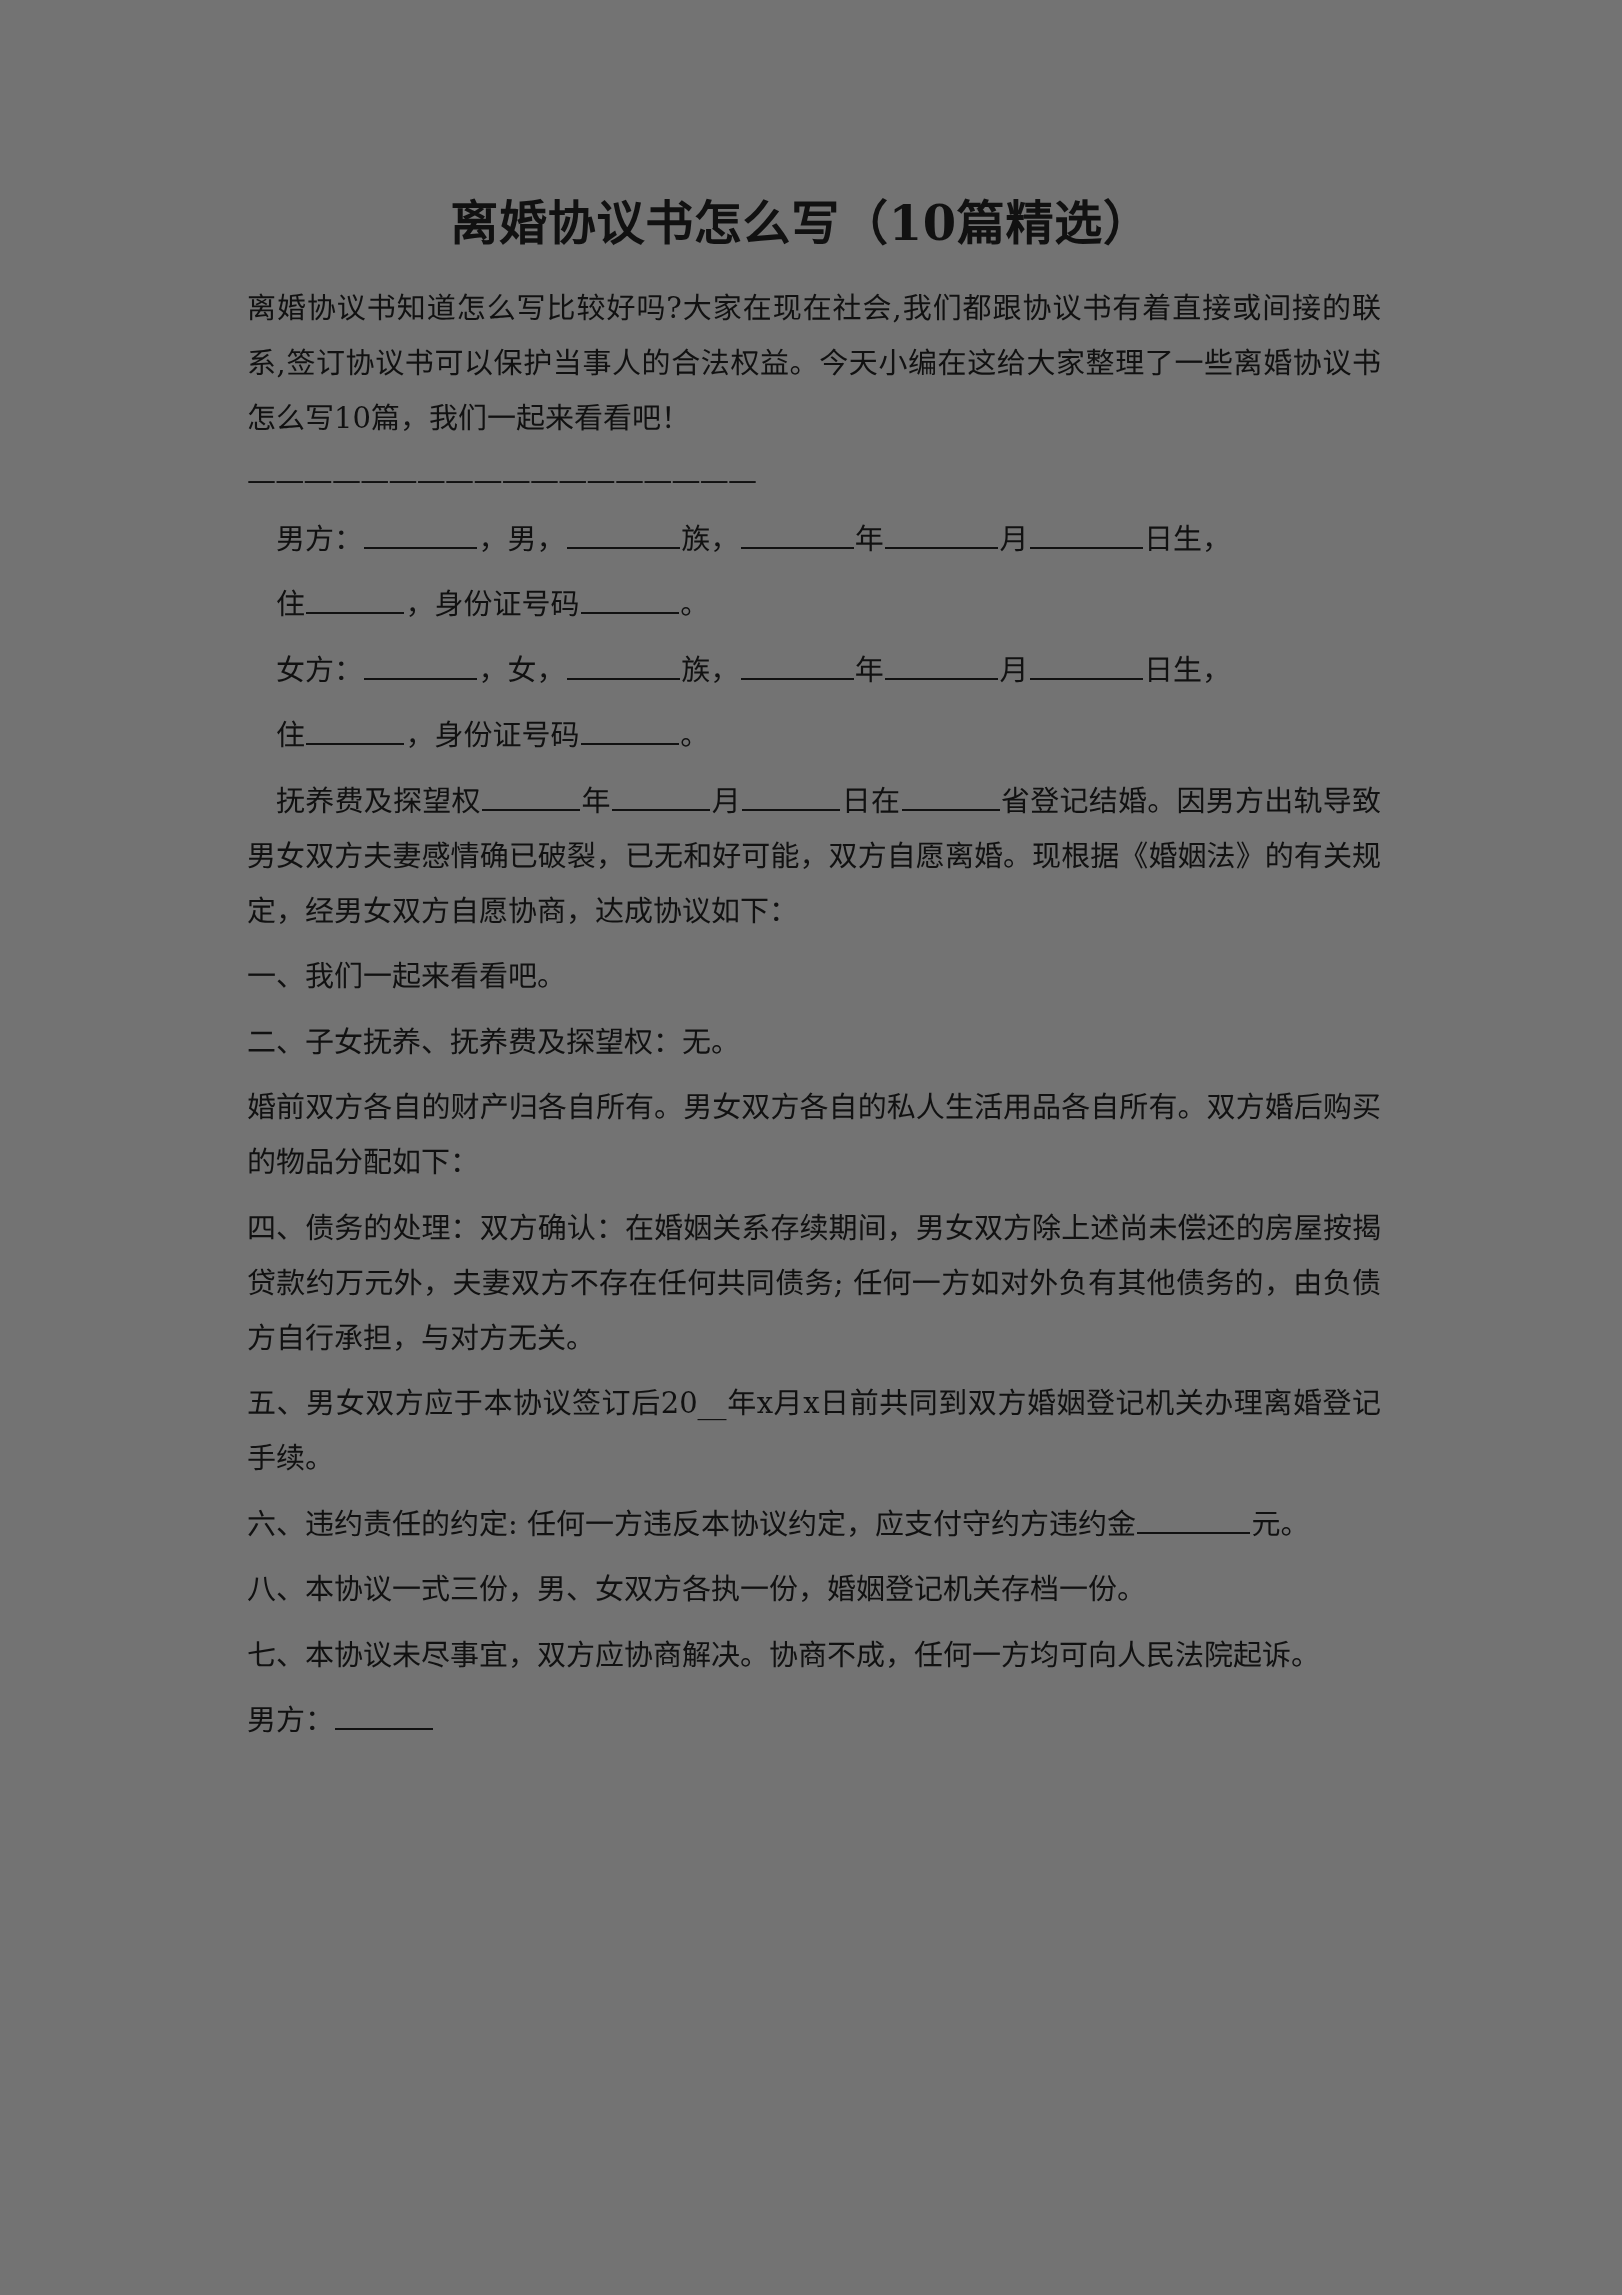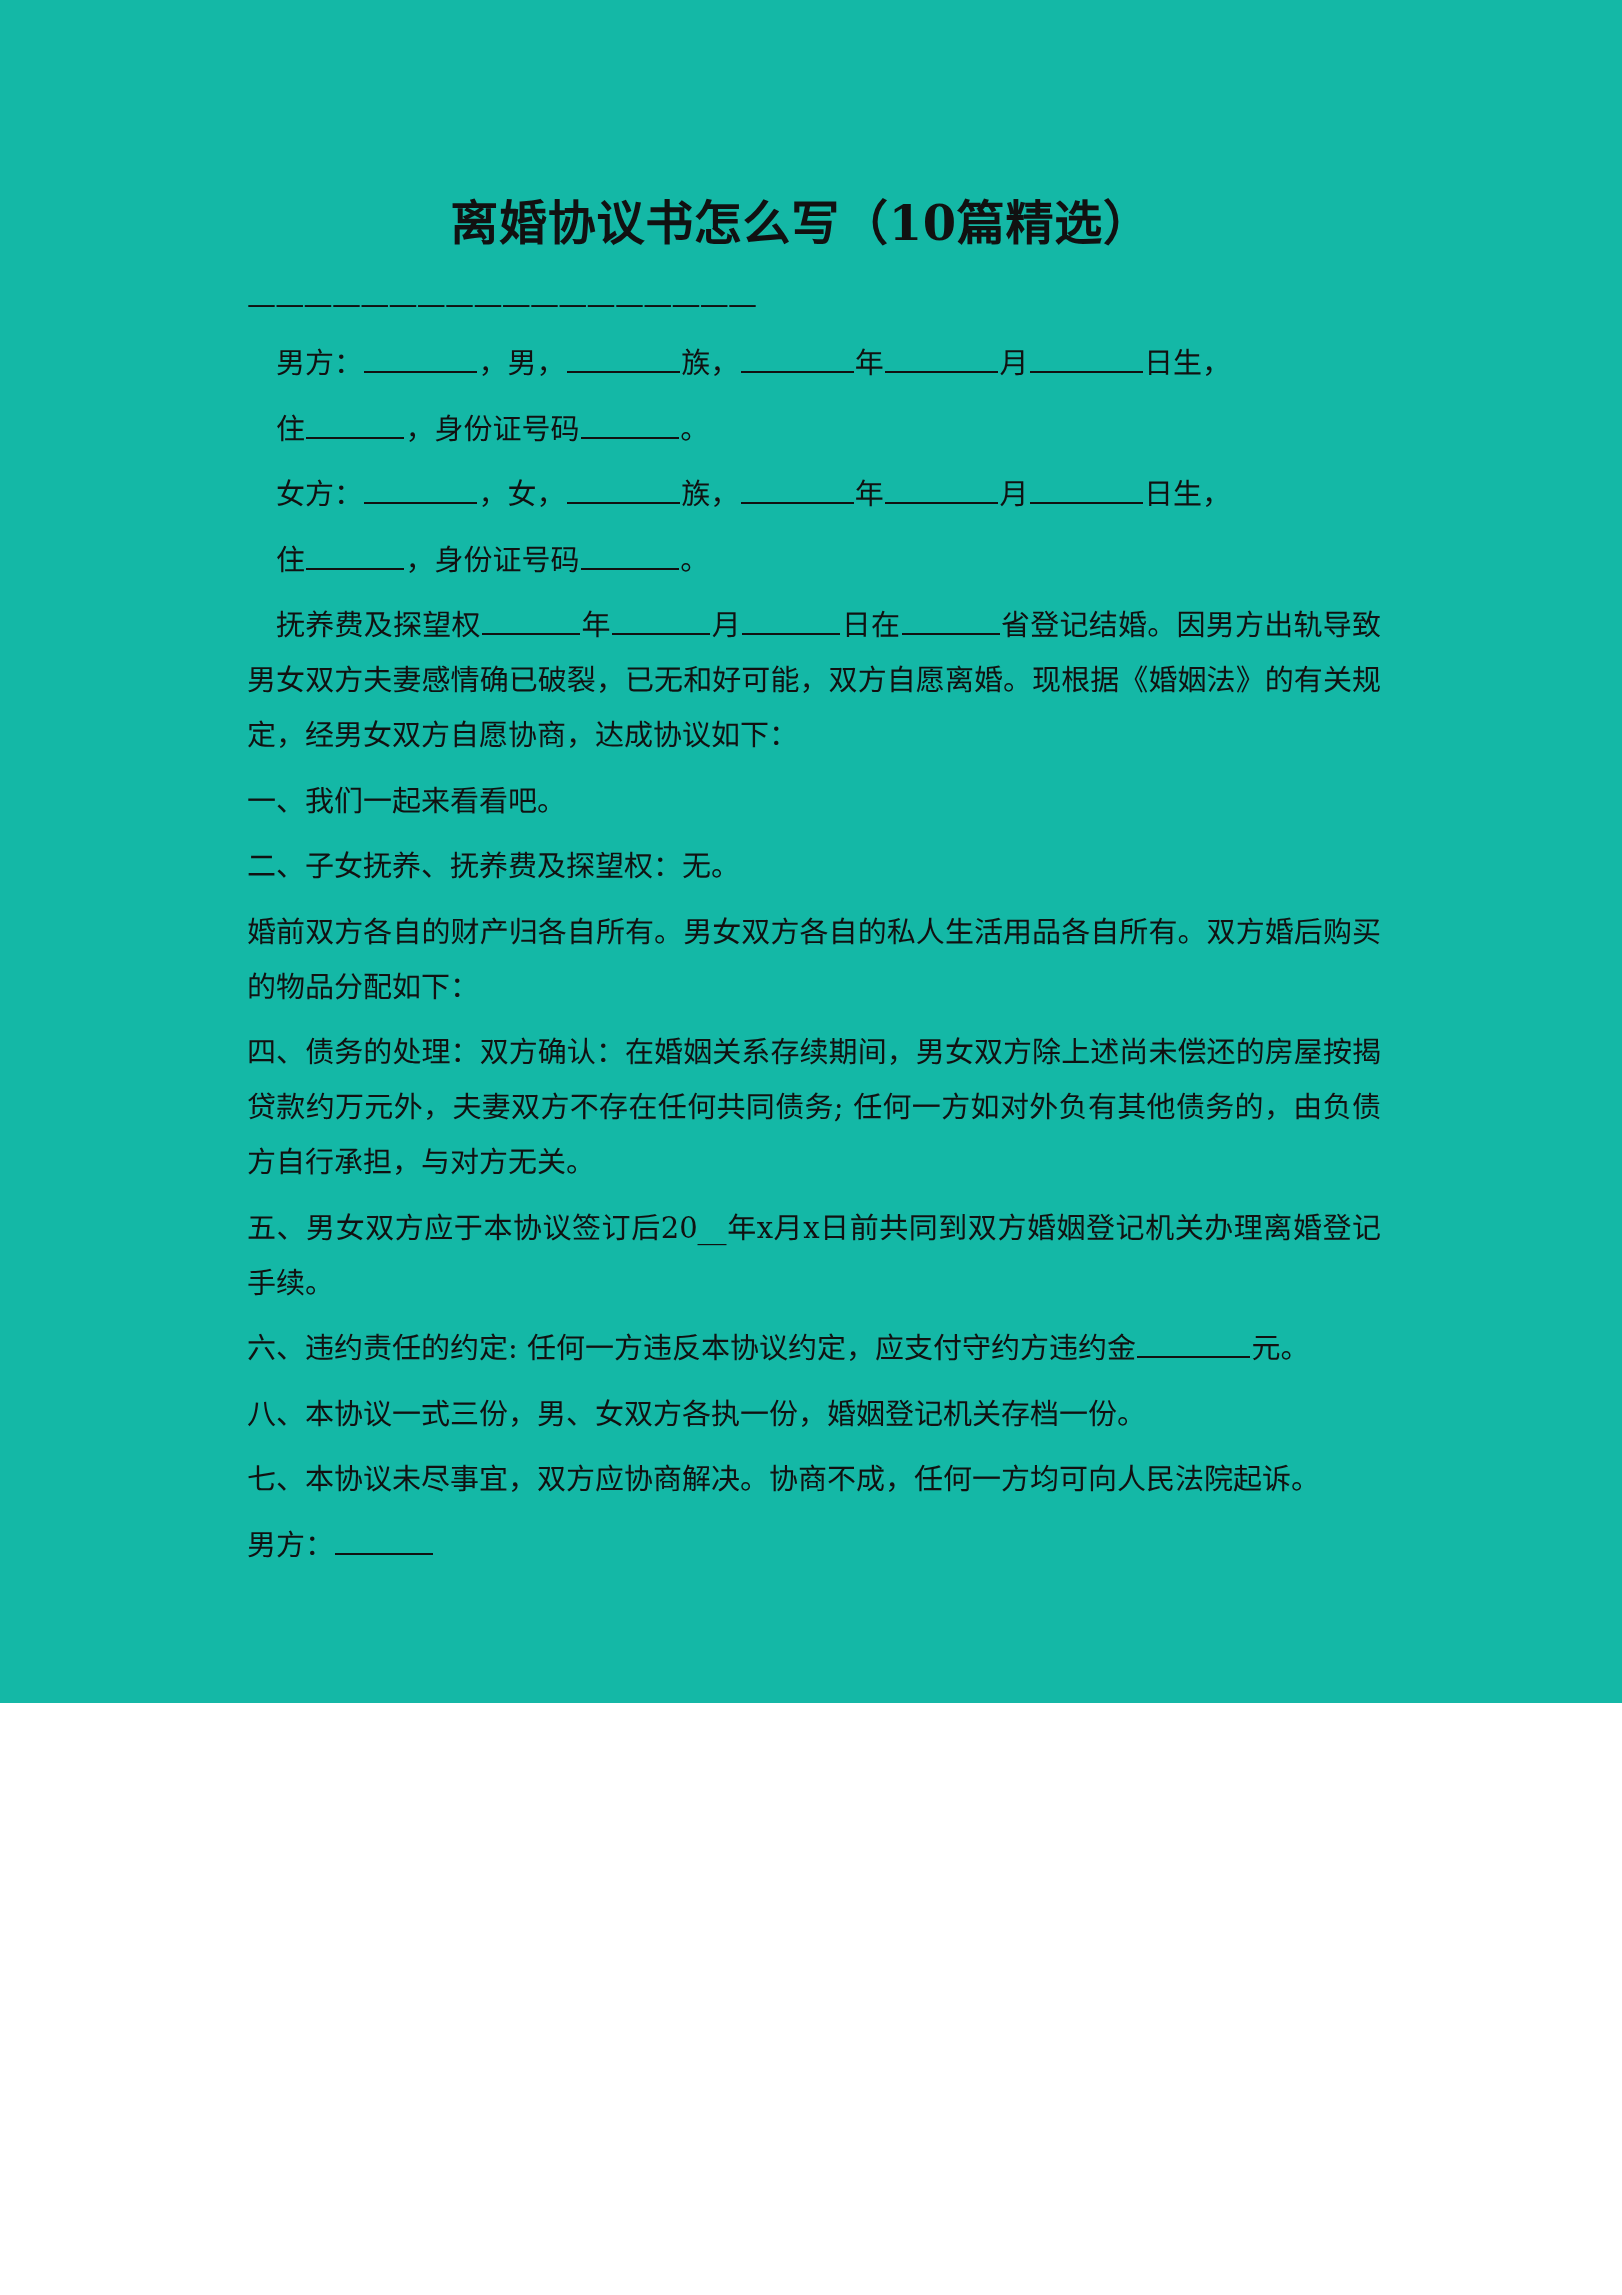--- a/index.html
+++ b/index.html
@@ -4,22 +4,22 @@
 <title>离婚协议书怎么写（10篇精选）</title>
 <style>
   html, body {
     margin: 0;
     padding: 0;
     background: #ffffff;
   }
   .page {
     position: relative;
     width: 1623px;
-    height: 1703px;
-    background: #14b8a6;
+    height: 2295px;
+    background: #737373;
     box-sizing: border-box;
     padding: 196px 242px 0 247px;
     font-family: "DejaVu Serif", "Liberation Serif", serif;
     color: #111111;
     overflow: hidden;
   }
 
   .doc-title {
     font-size: 48px;
     font-weight: bold;
@@ -69,20 +69,21 @@
     margin: 6.5px 0 0 0;
   }
 </style>
 </head>
 <body>
 
 <div class="page">
 
   <h1 class="doc-title">离婚协议书怎么写（10篇精选）</h1>
 
+  <p class="para">离婚协议书知道怎么写比较好吗?大家在现在社会,我们都跟协议书有着直接或间接的联系,签订协议书可以保护当事人的合法权益。今天小编在这给大家整理了一些离婚协议书怎么写10篇，我们一起来看看吧！</p>
 
   <div class="sep">——————————————————</div>
 
   <p class="para para-indent">
     <span>男方：</span><span class="blank b-lg"></span><span>，男，</span><span class="blank b-lg"></span><span>族，</span><span class="blank b-lg"></span><span>年</span><span class="blank b-lg"></span><span>月</span><span class="blank b-lg"></span><span>日生，</span>
   </p>
 
   <p class="para para-indent">
     <span>住</span><span class="blank b-md"></span><span>，身份证号码</span><span class="blank b-md"></span><span>。</span>
   </p>

